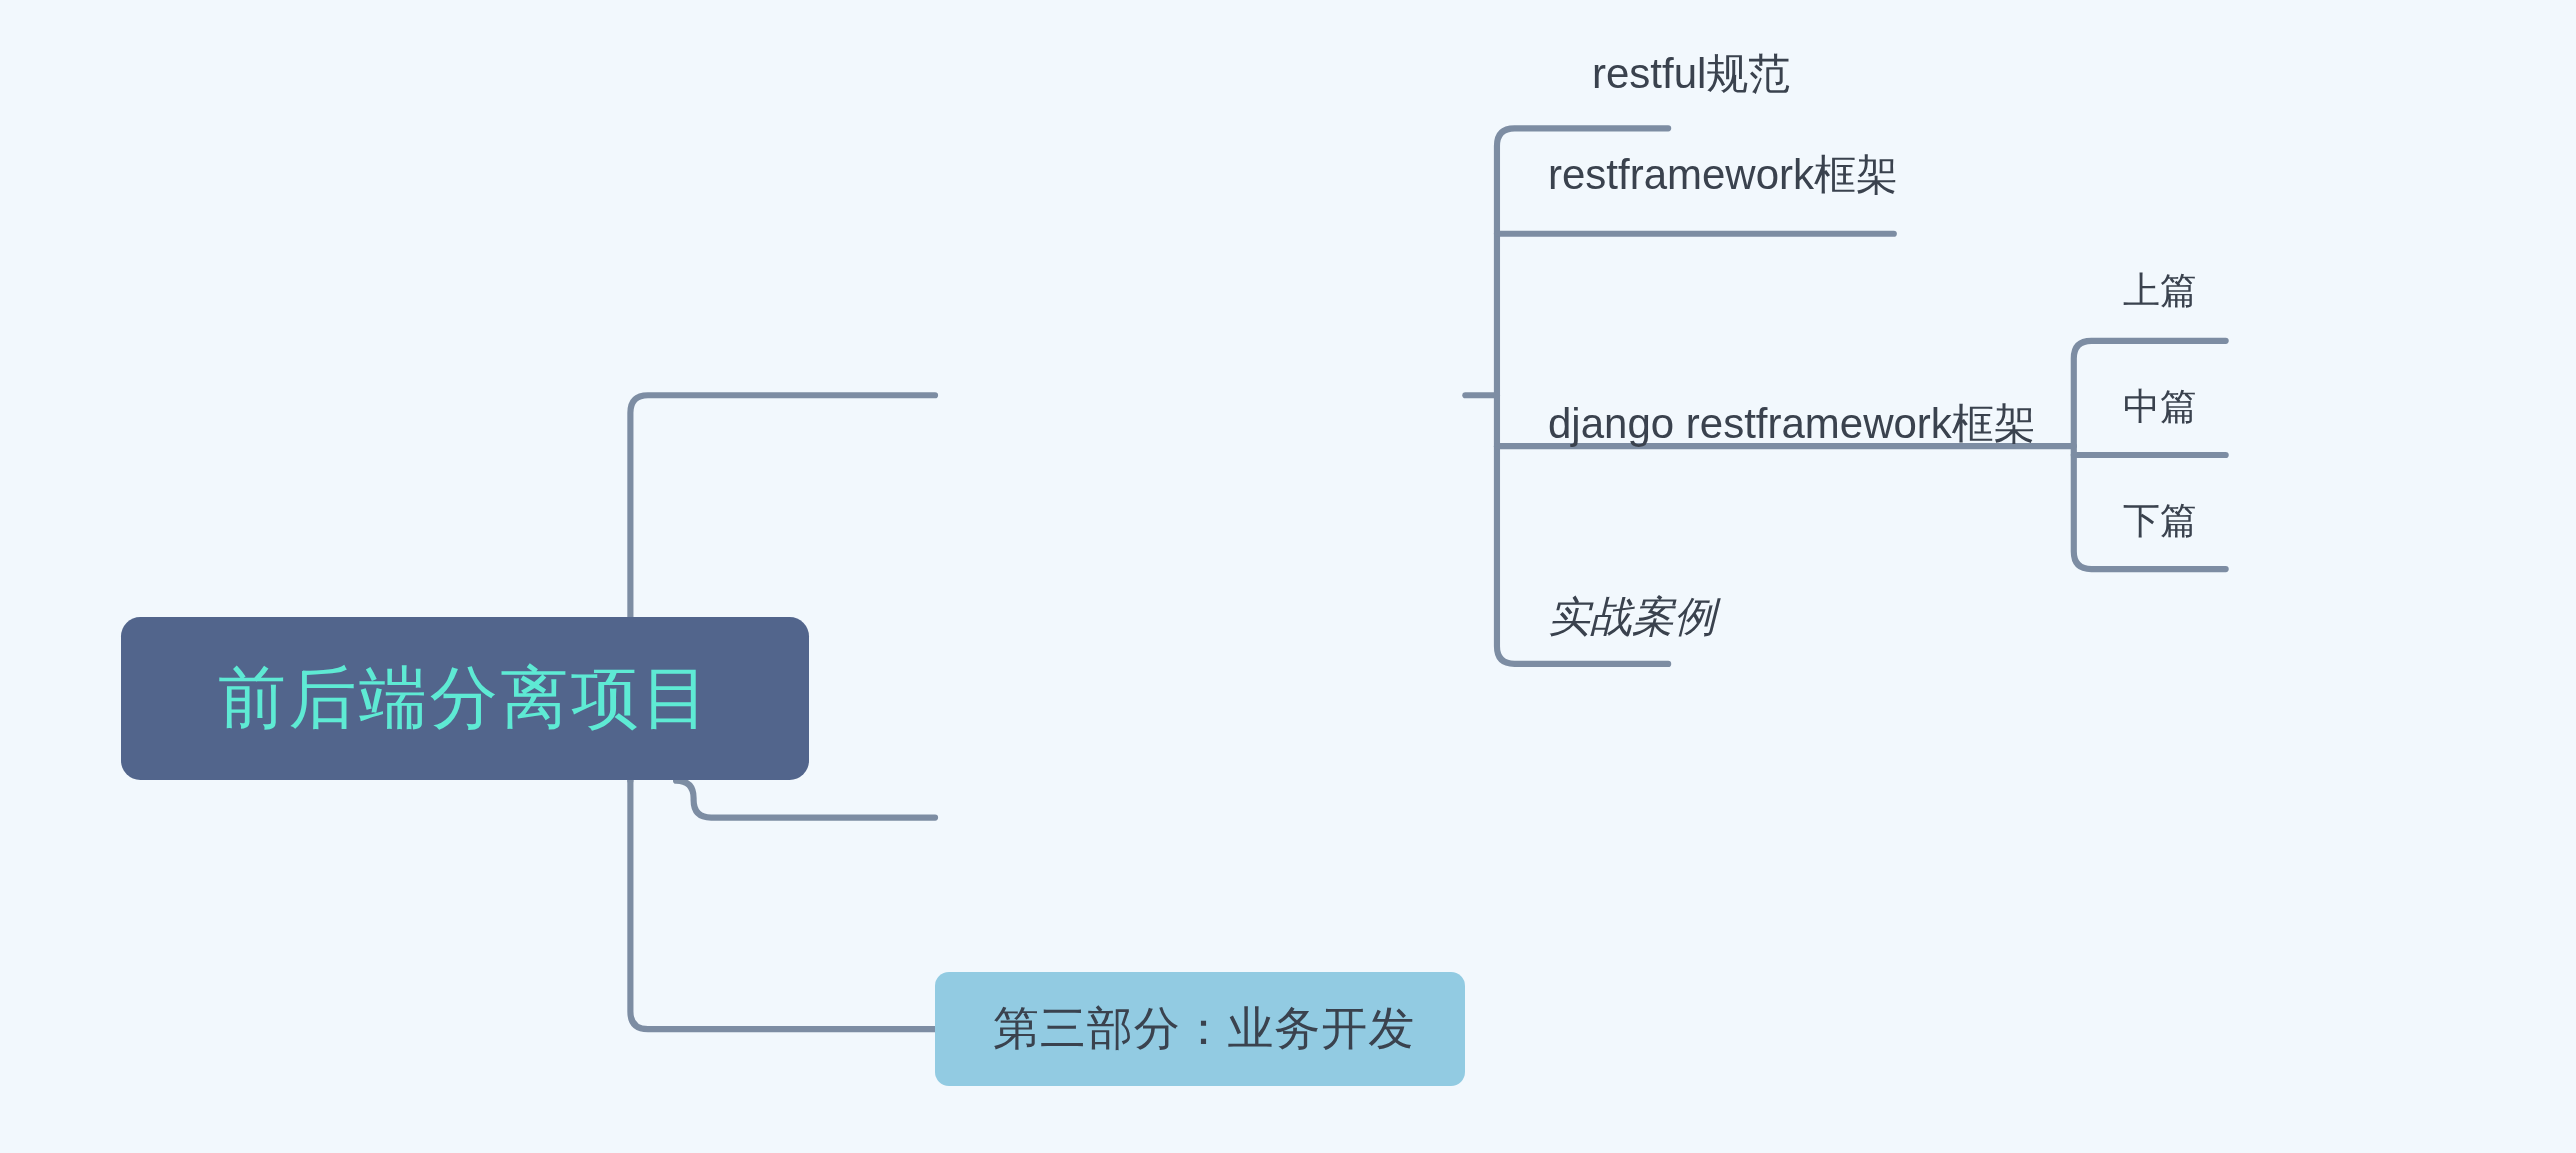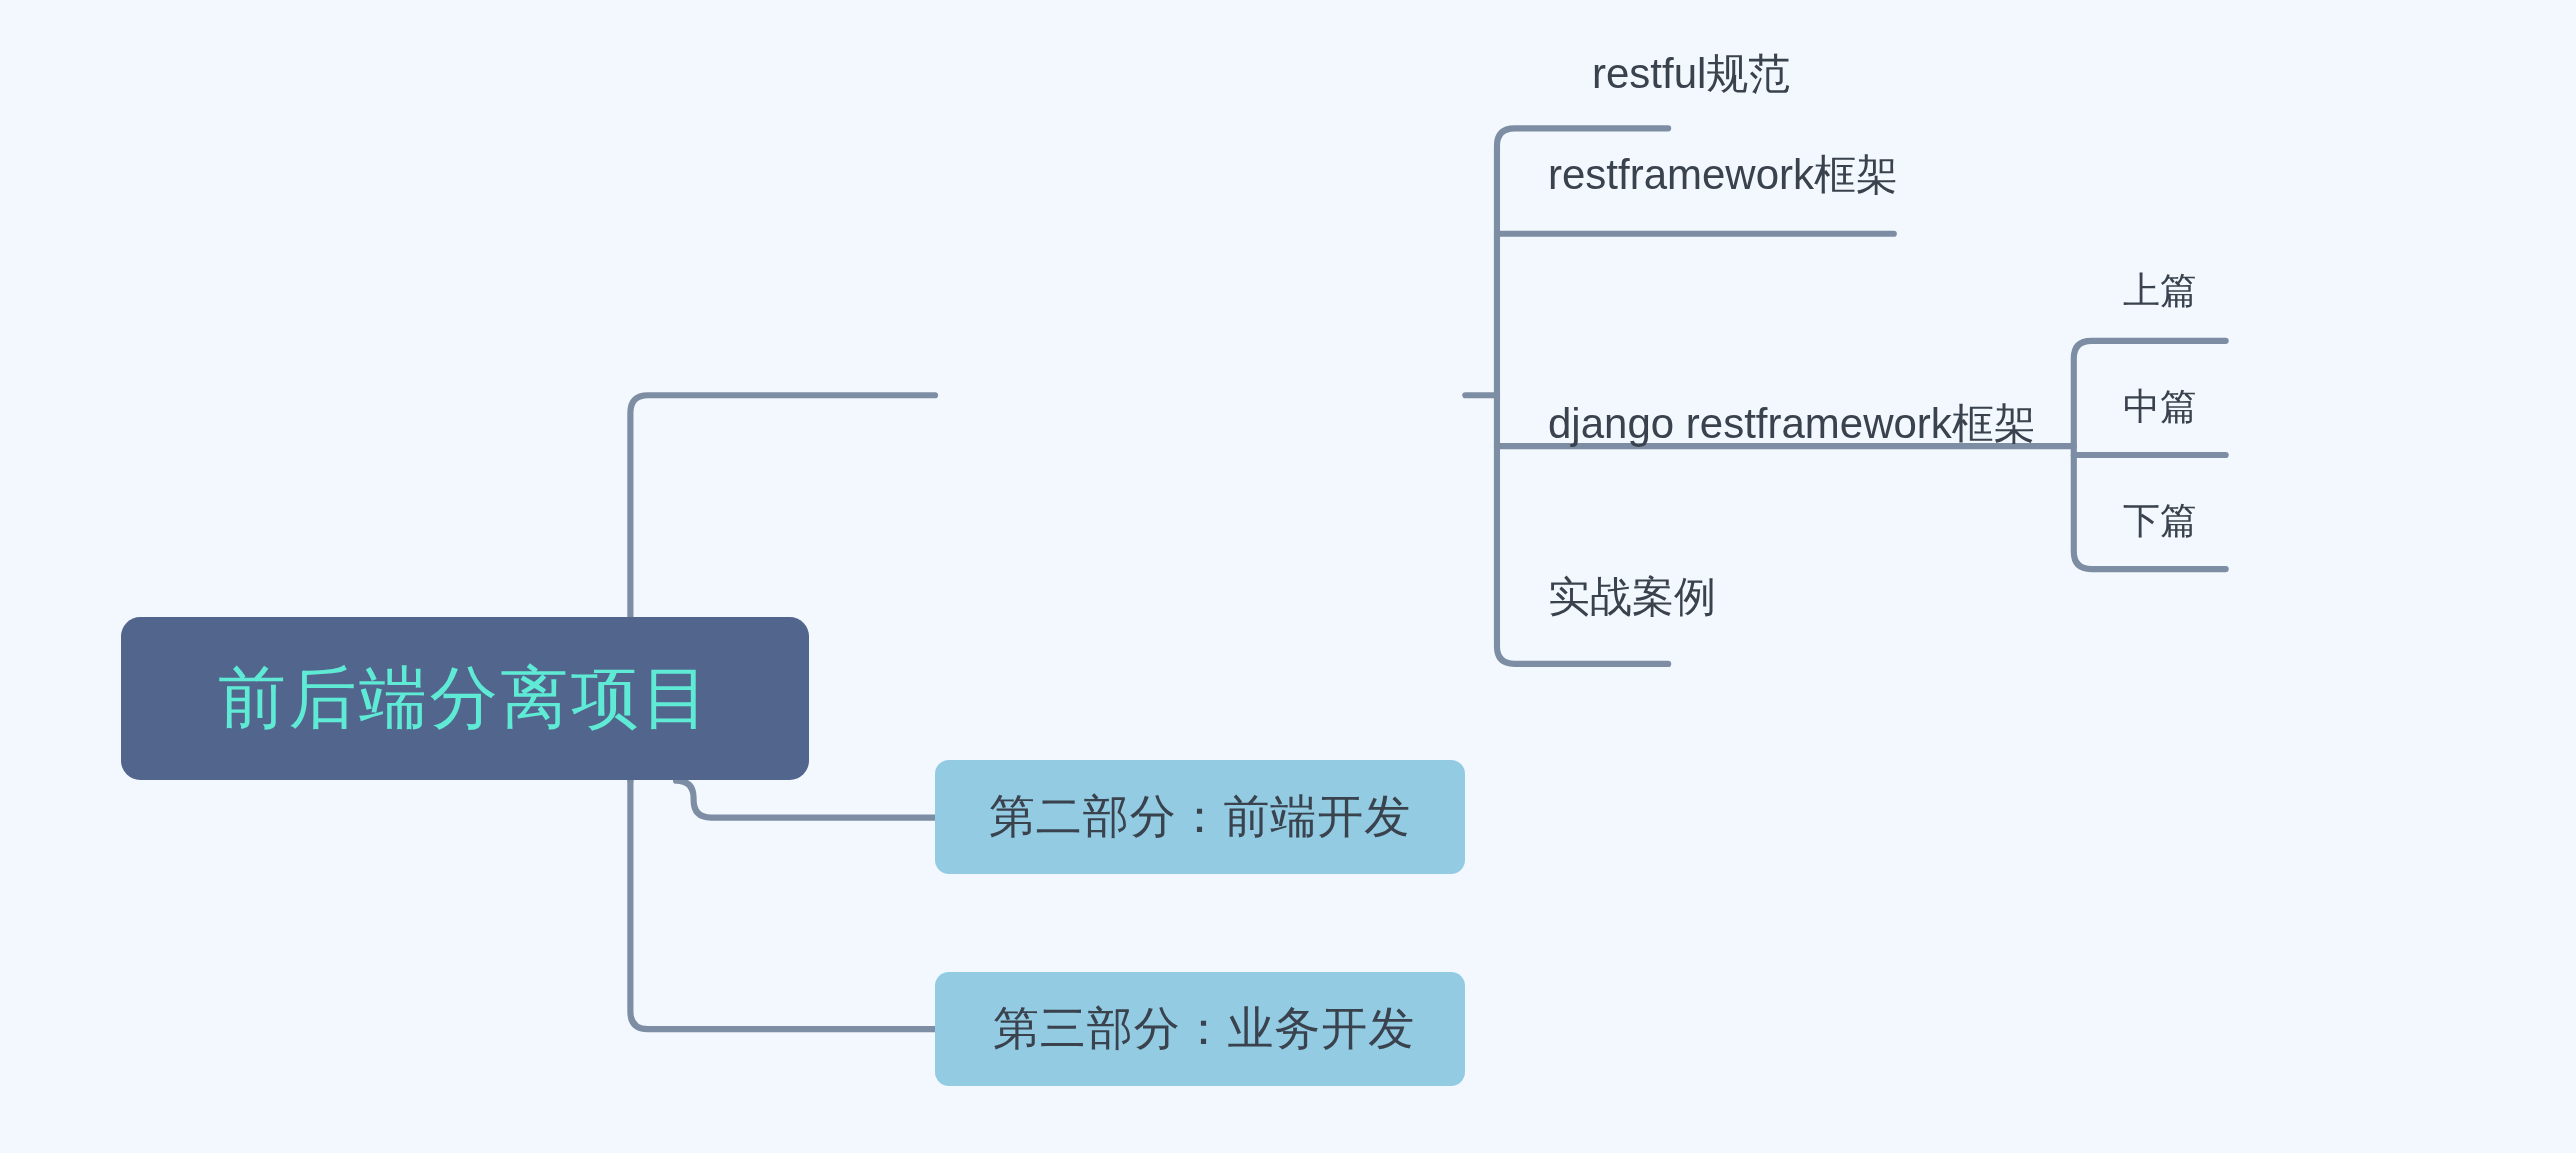--- a/index.html
+++ b/index.html
@@ -81,21 +81,21 @@
     color: #3a424e;
     font-size: 42px;
     white-space: nowrap;
     line-height: 1;
   }
   .leaf-l2 { left: 1548px; }
 
   .leaf-a { top: 53px; margin-left: 44px; }     
   .leaf-b { top: 154px; }    
   .leaf-c { top: 367px; margin-top: 36px; }    
-  .leaf-d { top: 576px; }    
+  .leaf-d { top: 596px; font-style: italic; }    
 
   .leaf-l3 { left: 2123px; font-size: 37px; }
   .leaf-e { top: 272px; }    
   .leaf-f { top: 388px; }    
   .leaf-g { top: 502px; }    
 </style>
 </head>
 <body>
 
 <div id="canvas">
@@ -116,21 +116,20 @@
     <path d="M 1705 508 L 2362 508"></path>
 
     <path d="M 2535 388 L 2382 388 Q 2362 388 2362 408 L 2362 628 Q 2362 648 2382 648 L 2535 648"></path>
 
     <path d="M 2362 518 L 2535 518"></path>
   </svg>
 
   <div class="node root-node">前后端分离项目</div>
 
 
-  <div class="node branch-node branch-2">第二部分：前端开发</div>
 
   <div class="node branch-node branch-3">第三部分：业务开发</div>
 
   <div class="leaf leaf-l2 leaf-a">restful规范</div>
 
   <div class="leaf leaf-l2 leaf-b">restframework框架</div>
 
   <div class="leaf leaf-l2 leaf-c">django restframework框架</div>
 
   <div class="leaf leaf-l2 leaf-d">实战案例</div>

